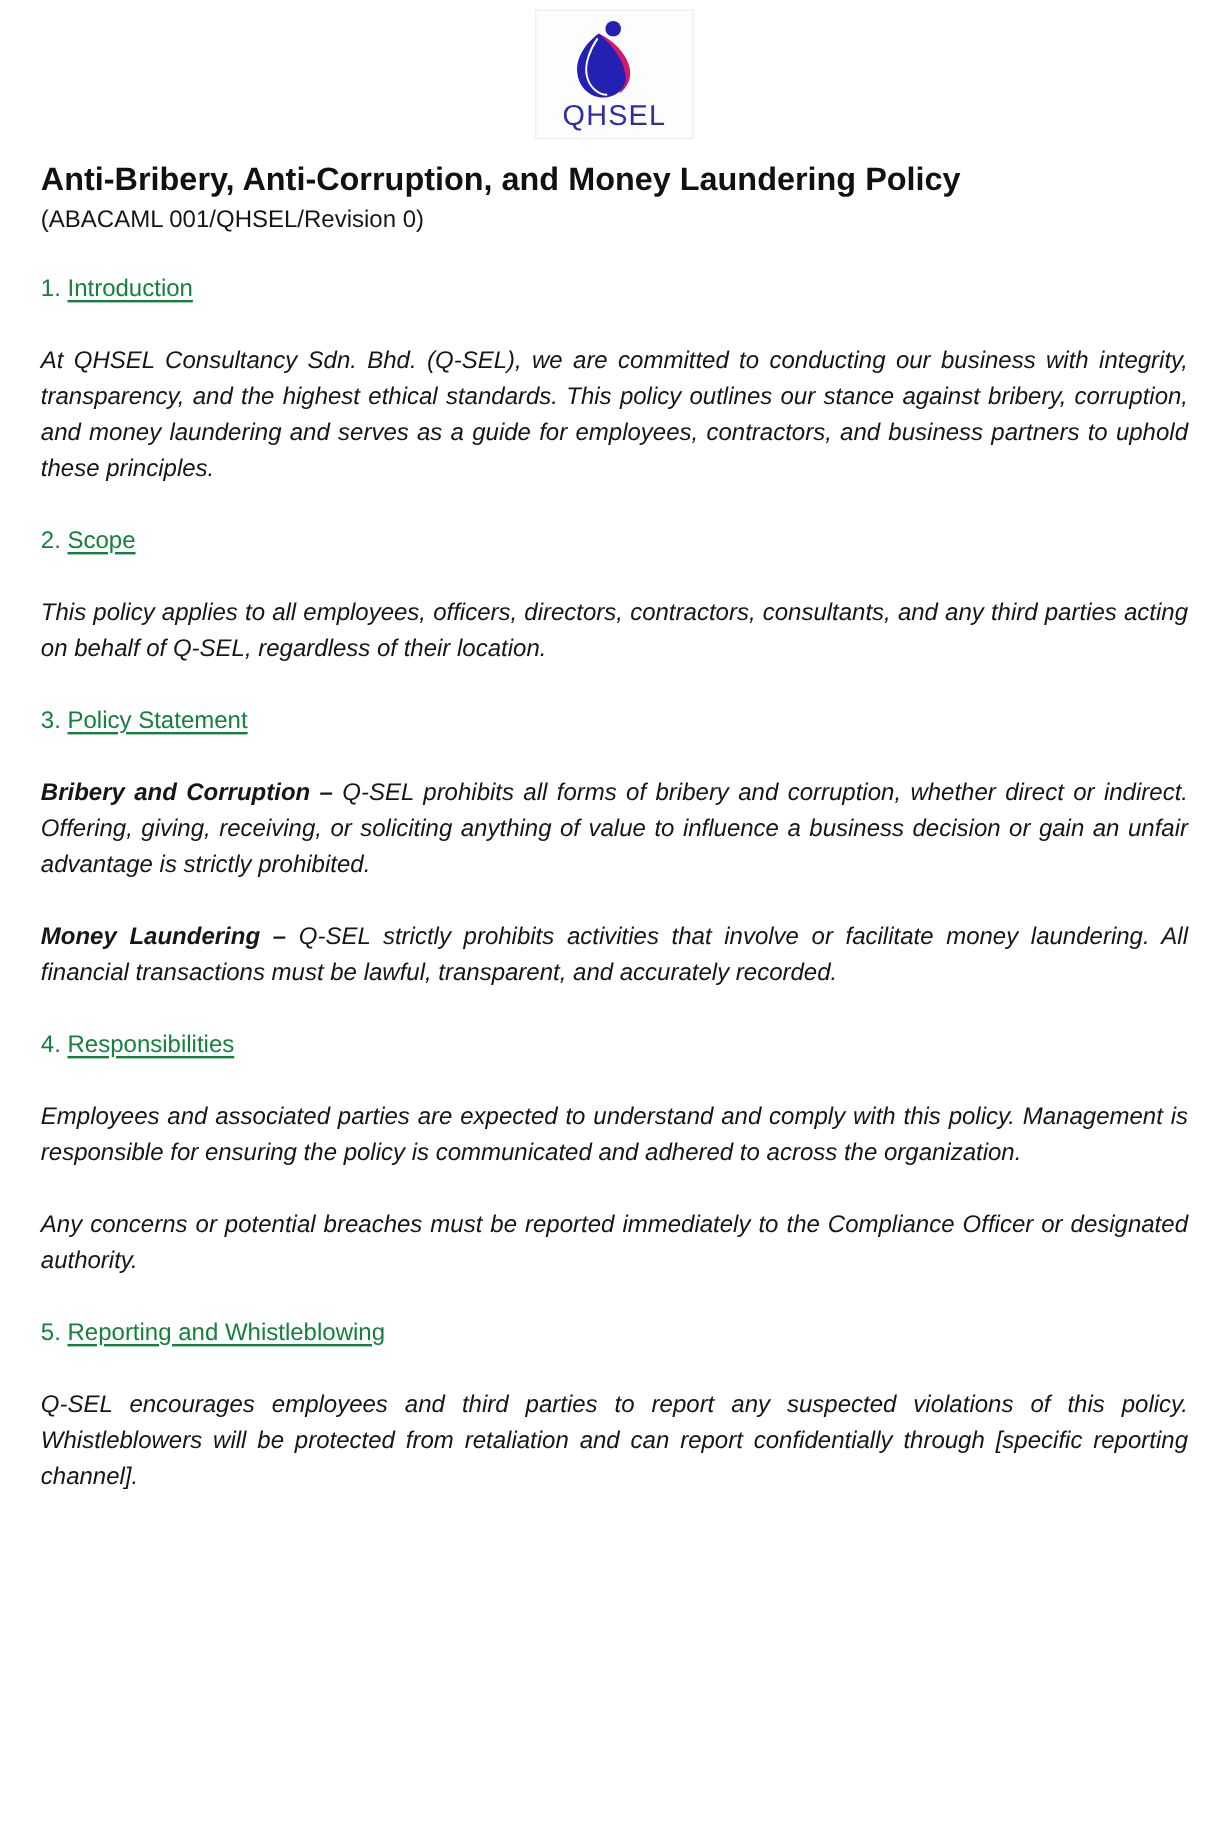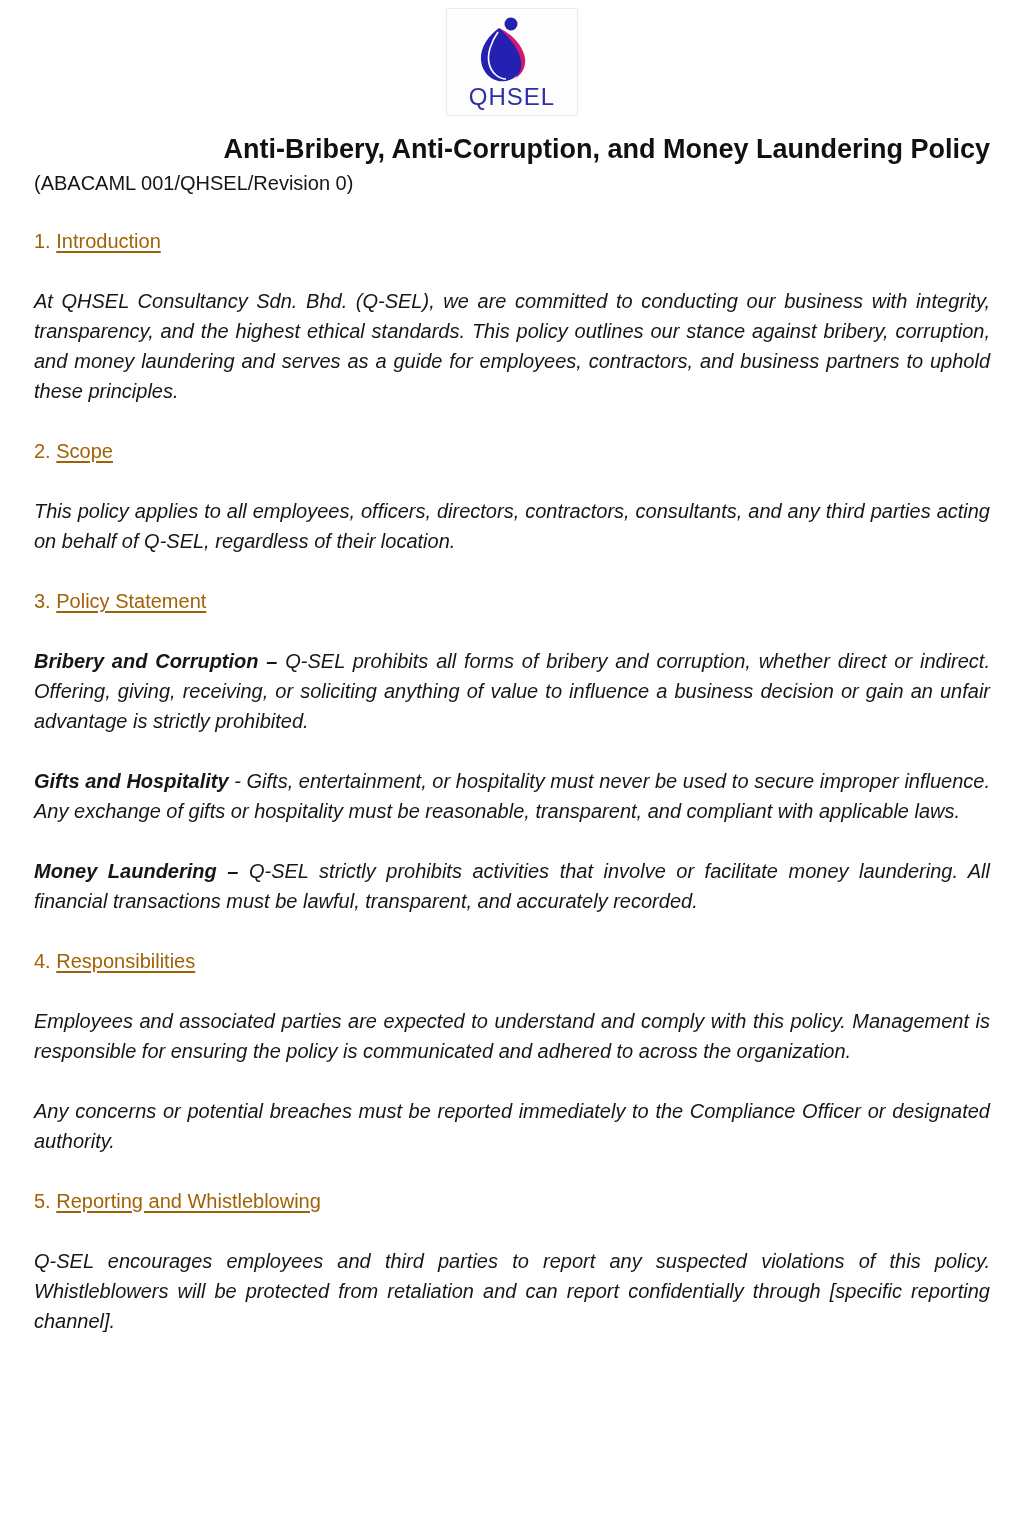--- a/index.html
+++ b/index.html
@@ -37,38 +37,38 @@
     letter-spacing: 1px;
     color: #2e2ea6;
     margin-top: -2px;
   }
   
   h1.doc-title {
     margin: 16px 0 0 0;
     font-size: 27px;
     line-height: 34px;
     font-weight: bold;
-    text-align: right;
+    text-align: left;
     white-space: nowrap;
     color: #111111;
   }
   .doc-subtitle {
     margin: 4px 0 0 0;
     font-size: 20px;
     line-height: 26px;
     text-align: left;
     color: #161616;
   }
   
   h2.sec-heading {
     font-size: 20px;
     line-height: 30px;
     font-weight: normal;
     margin: 30px 0;
-    color: #a16207;
+    color: #15803d;
   }
   h2.sec-heading .u {
     text-decoration: underline;
     text-underline-offset: 3px;
   }
   p.body-par {
     margin: 30px 0;
     text-align: justify;
     color: #161616;
     font-style: italic;
@@ -98,21 +98,20 @@
   <div class="doc-subtitle">(ABACAML 001/QHSEL/Revision 0)</div>
 
   <h2 class="sec-heading"><span>1.</span> <span class="u">Introduction</span></h2>
   <p class="body-par">At QHSEL Consultancy Sdn. Bhd. (Q-SEL), we are committed to conducting our business with integrity, transparency, and the highest ethical standards. This policy outlines our stance against bribery, corruption, and money laundering and serves as a guide for employees, contractors, and business partners to uphold these principles.</p>
 
   <h2 class="sec-heading"><span>2.</span> <span class="u">Scope</span></h2>
   <p class="body-par">This policy applies to all employees, officers, directors, contractors, consultants, and any third parties acting on behalf of Q-SEL, regardless of their location.</p>
 
   <h2 class="sec-heading"><span>3.</span> <span class="u">Policy Statement</span></h2>
   <p class="body-par"><b>Bribery and Corruption –</b> <span>Q-SEL prohibits all forms of bribery and corruption, whether direct or indirect. Offering, giving, receiving, or soliciting anything of value to influence a business decision or gain an unfair advantage is strictly prohibited.</span></p>
-  <p class="body-par"><b>Gifts and Hospitality</b> <span>- Gifts, entertainment, or hospitality must never be used to secure improper influence. Any exchange of gifts or hospitality must be reasonable, transparent, and compliant with applicable laws.</span></p>
   <p class="body-par"><b>Money Laundering –</b> <span>Q-SEL strictly prohibits activities that involve or facilitate money laundering. All financial transactions must be lawful, transparent, and accurately recorded.</span></p>
 
   <h2 class="sec-heading"><span>4.</span> <span class="u">Responsibilities</span></h2>
   <p class="body-par">Employees and associated parties are expected to understand and comply with this policy. Management is responsible for ensuring the policy is communicated and adhered to across the organization.</p>
   <p class="body-par">Any concerns or potential breaches must be reported immediately to the Compliance Officer or designated authority.</p>
 
   <h2 class="sec-heading"><span>5.</span> <span class="u">Reporting and Whistleblowing</span></h2>
   <p class="body-par">Q-SEL encourages employees and third parties to report any suspected violations of this policy. Whistleblowers will be protected from retaliation and can report confidentially through [specific reporting channel].</p>
 
 </div>

